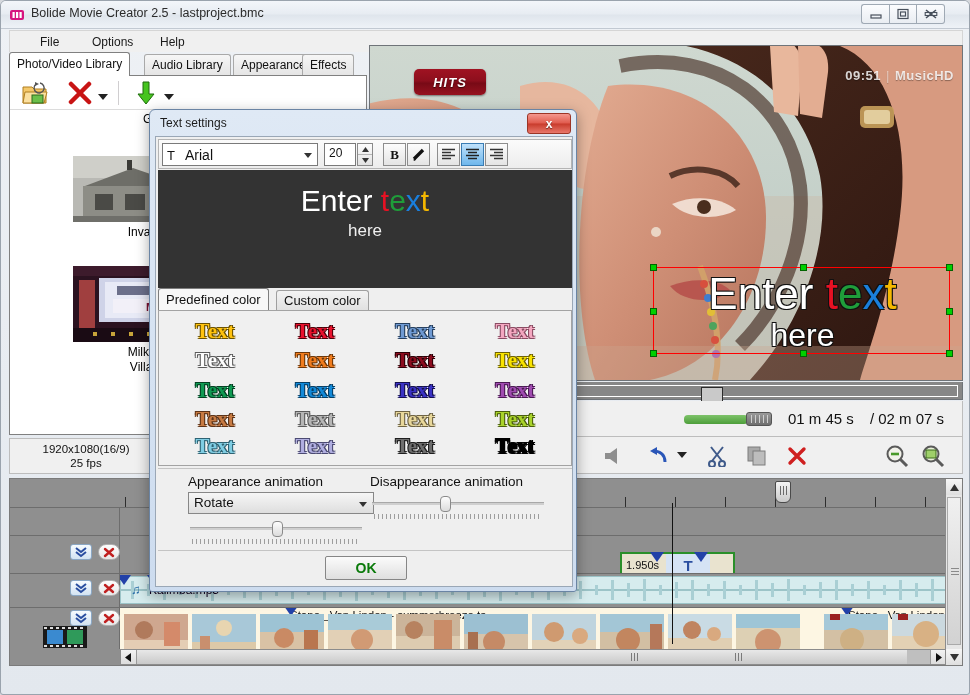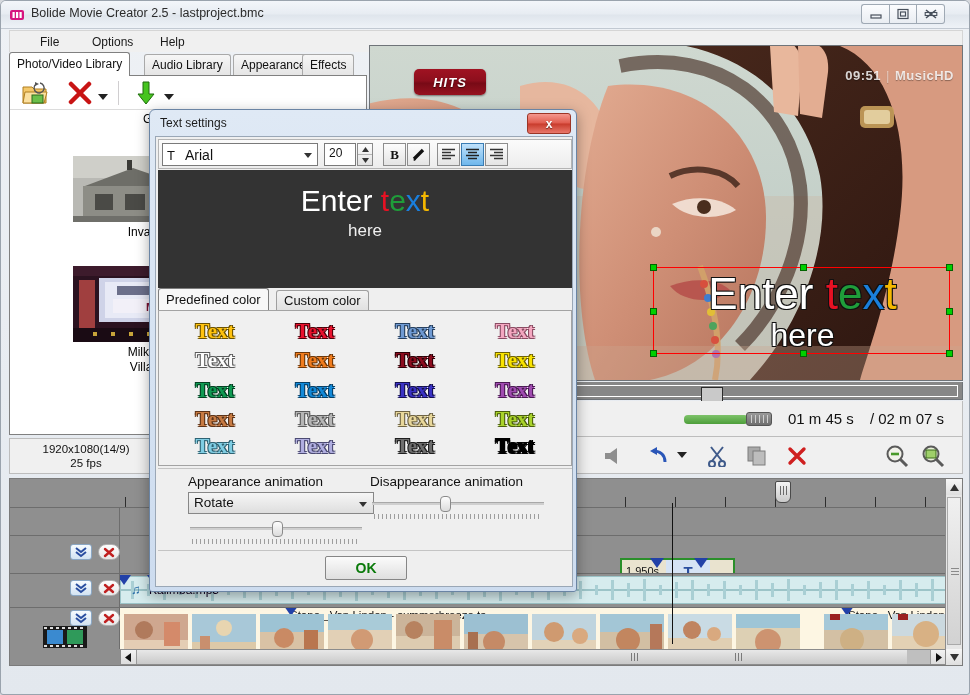--- a/index.html
+++ b/index.html
@@ -289,21 +289,21 @@
     background: linear-gradient(to bottom,#f6f6f6,#dfdfdf);
     display: flex; align-items: center; justify-content: center;
   }
   #vs-thumb {
     position: absolute; left: 1px; top: 18px; width: 14px; height: 148px;
     background: linear-gradient(to bottom,#f0f0f0,#d2d2d2); border: 1px solid #a9a9a9;
   }
 
   
   .clip-text {
-    position: absolute; left: 34px; top: 22px; width: 115px; height: 26px;
+    position: absolute; left: 34px; top: 16px; width: 115px; height: 26px;
     background: #e9e3cf; border: 2px solid #2a8f2a;
   }
   .clip-text .lbl { position: absolute; left: 4px; top: 5px; font-size: 11px; color: #111; }
   .clip-text .tbadge {
     position: absolute; left: 44px; top: 0; width: 44px; height: 22px;
     background: #d5e3f5; display: flex; align-items: center; justify-content: center;
     font-size: 15px; font-weight: bold; color: #2a4ea0;
   }
   .mk { position: absolute; width: 0; height: 0; border-left: 7px solid transparent; border-right: 7px solid transparent; border-top: 10px solid #2241a8; }
   .audio-clip {
@@ -608,21 +608,21 @@
           <div class="lib-label">Milk Inc. - Shadow (Liv</div>
           <div class="lib-label">Villa Vanthilt 22-08-20</div>
         </div>
 
       </div>
     </div>
   </div>
 
   <div id="proj-info">
     <div id="proj-res">
-      <div>1920x1080(14/9)</div>
+      <div>1920x1080(16/9)</div>
       <div>25 fps</div>
     </div>
     <div id="proj-main">
       <div>Ma</div>
       <div>vid</div>
     </div>
   </div>
 
   <div id="preview-panel">
     <svg id="preview-img" viewBox="0 0 592 334" preserveAspectRatio="none">

